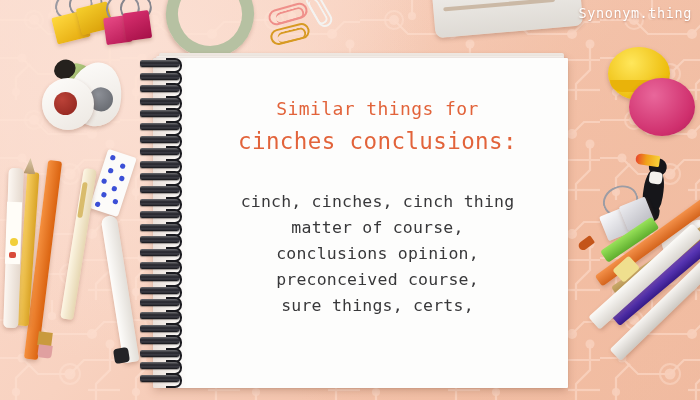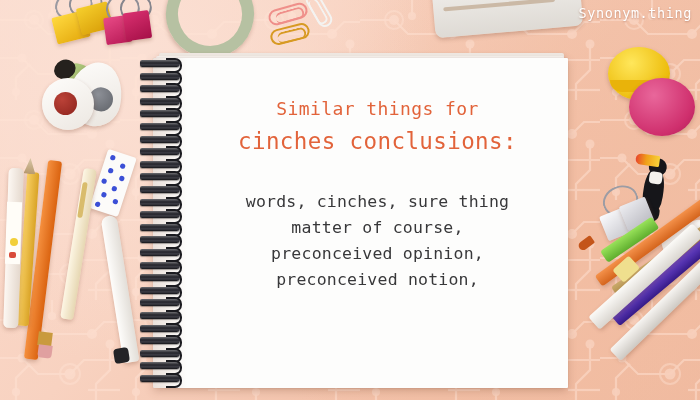--- a/index.html
+++ b/index.html
@@ -255,24 +255,25 @@
   <div class="notebook">
     <div class="page-back"></div>
     <div class="page-back2"></div>
     <div class="page">
       <div class="page-shade"></div>
 
       <div class="content">
         <div class="heading-sm">Similar things for</div>
         <div class="heading-lg">cinches conclusions:</div>
         <div class="wordlist">
-          <div>words, cinches, sure thing</div>
+          <div>cinch, cinches, cinch thing</div>
           <div>matter of course,</div>
-          <div>preconceived opinion,</div>
-          <div>preconceived notion,</div>
+          <div>conclusions opinion,</div>
+          <div>preconceived course,</div>
+          <div>sure things, certs,</div>
         </div>
       </div>
     </div>
 
     <div class="spiral" id="spiral">
         <div class="ring" style="top: 4px;">
           <i></i>
           <b></b>
         </div>
         <div class="ring" style="top: 16.6px;">

